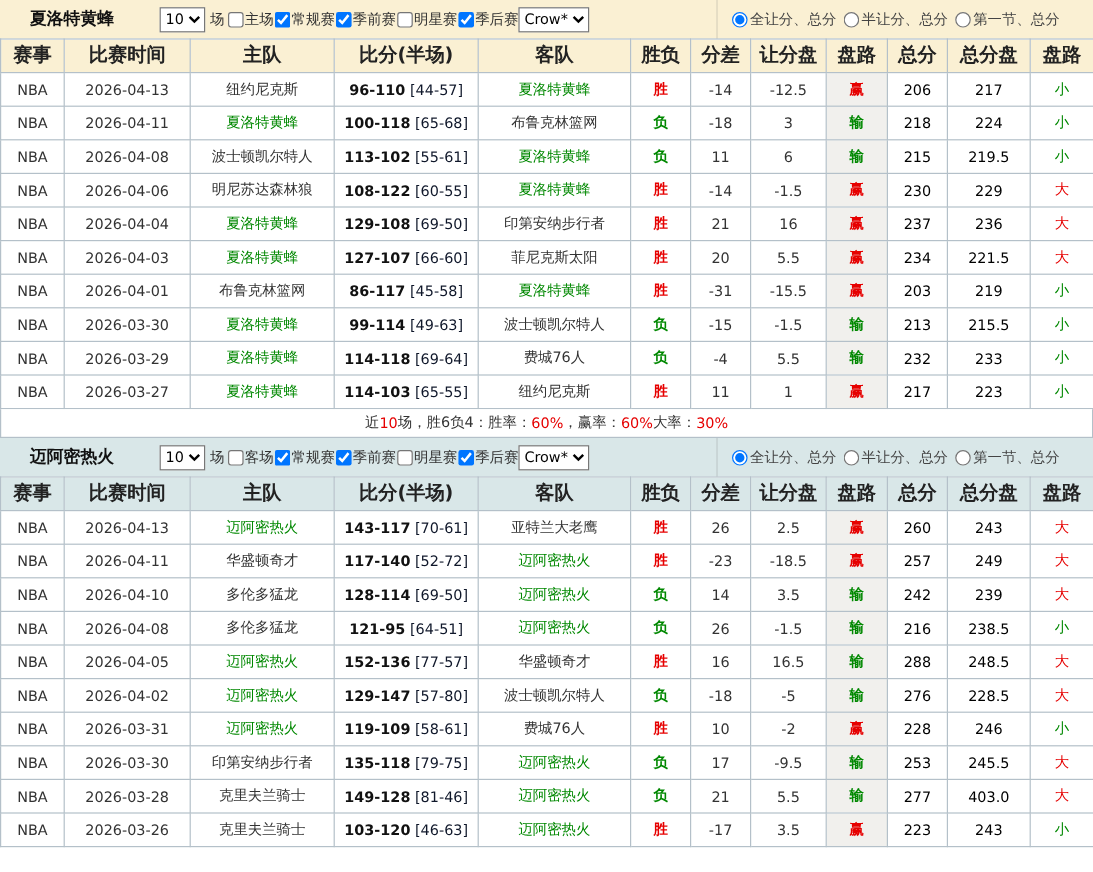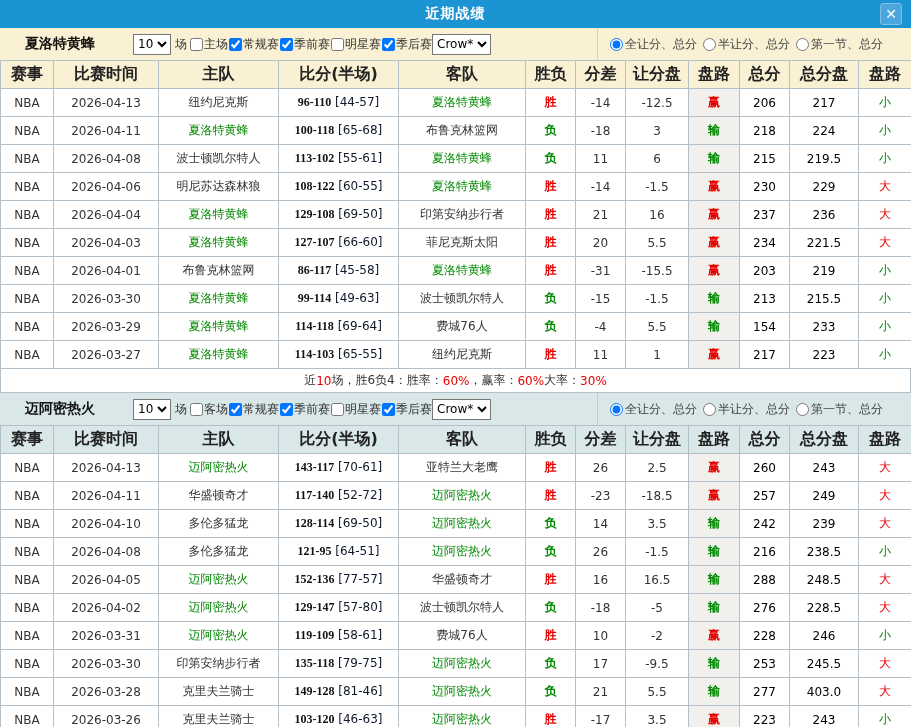--- a/index.html
+++ b/index.html
@@ -26,37 +26,33 @@
   .radio-item input { width: 13px; height: 13px; margin: 0 2px 0 0; }
 
   
   table { width: 911px; border-collapse: collapse; table-layout: fixed; }
   th, td { border: 1px solid #b4c0c9; height: 28px; text-align: center; font-size: 12px; color: #333; white-space: nowrap; overflow: hidden; padding: 0 1px; }
   th { font-weight: bold; font-size: 16px; color: #222; }
   td.bold { font-weight: bold; }
   .red { color: #e60000; }
   .green { color: #008800; }
   .blue { color: #000000; }
-  .score-main { font-weight: bold; color: #111; font-family: Liberation Serif, serif; }
+  .score-main { font-weight: bold; color: #111; }
   .half { color: #0f172a; }
   td.graybg { background: #f1f0ed; }
 
   
   .summary-row { height: 24px; border: 1px solid #b4c0c9; border-top: none; display: flex; align-items: center; justify-content: center; font-size: 12px; color: #333; background: #fff; }
   .summary-row .seg-red { color: #e60000; }
 </style>
 </head>
 <body>
 
 <div class="window">
 
-  <div class="titlebar">
-    <span class="titlebar-title">近期战绩</span>
-    <div class="close-btn">✕</div>
-  </div>
 
   <div class="section s1">
     <div class="section-header">
       <div class="sh-left">
         <span class="team-name">夏洛特黄蜂</span>
         <select class="ctl-select">
           <option>10</option>
         </select>
         <span class="ctl-label">场</span>
         <label class="chk-item">
@@ -246,21 +242,21 @@
           <tr>
             <td>NBA</td>
             <td>2026-03-29</td>
             <td class="green">夏洛特黄蜂</td>
             <td><span class="score-main">114-118</span> <span class="half">[69-64]</span></td>
             <td>费城76人</td>
             <td class="green bold">负</td>
             <td>-4</td>
             <td>5.5</td>
             <td class="green bold graybg">输</td>
-            <td class="blue">154</td>
+            <td class="blue">232</td>
             <td class="blue">233</td>
             <td class="green">小</td>
           </tr>
           <tr>
             <td>NBA</td>
             <td>2026-03-27</td>
             <td class="green">夏洛特黄蜂</td>
             <td><span class="score-main">114-103</span> <span class="half">[65-55]</span></td>
             <td>纽约尼克斯</td>
             <td class="red bold">胜</td>

